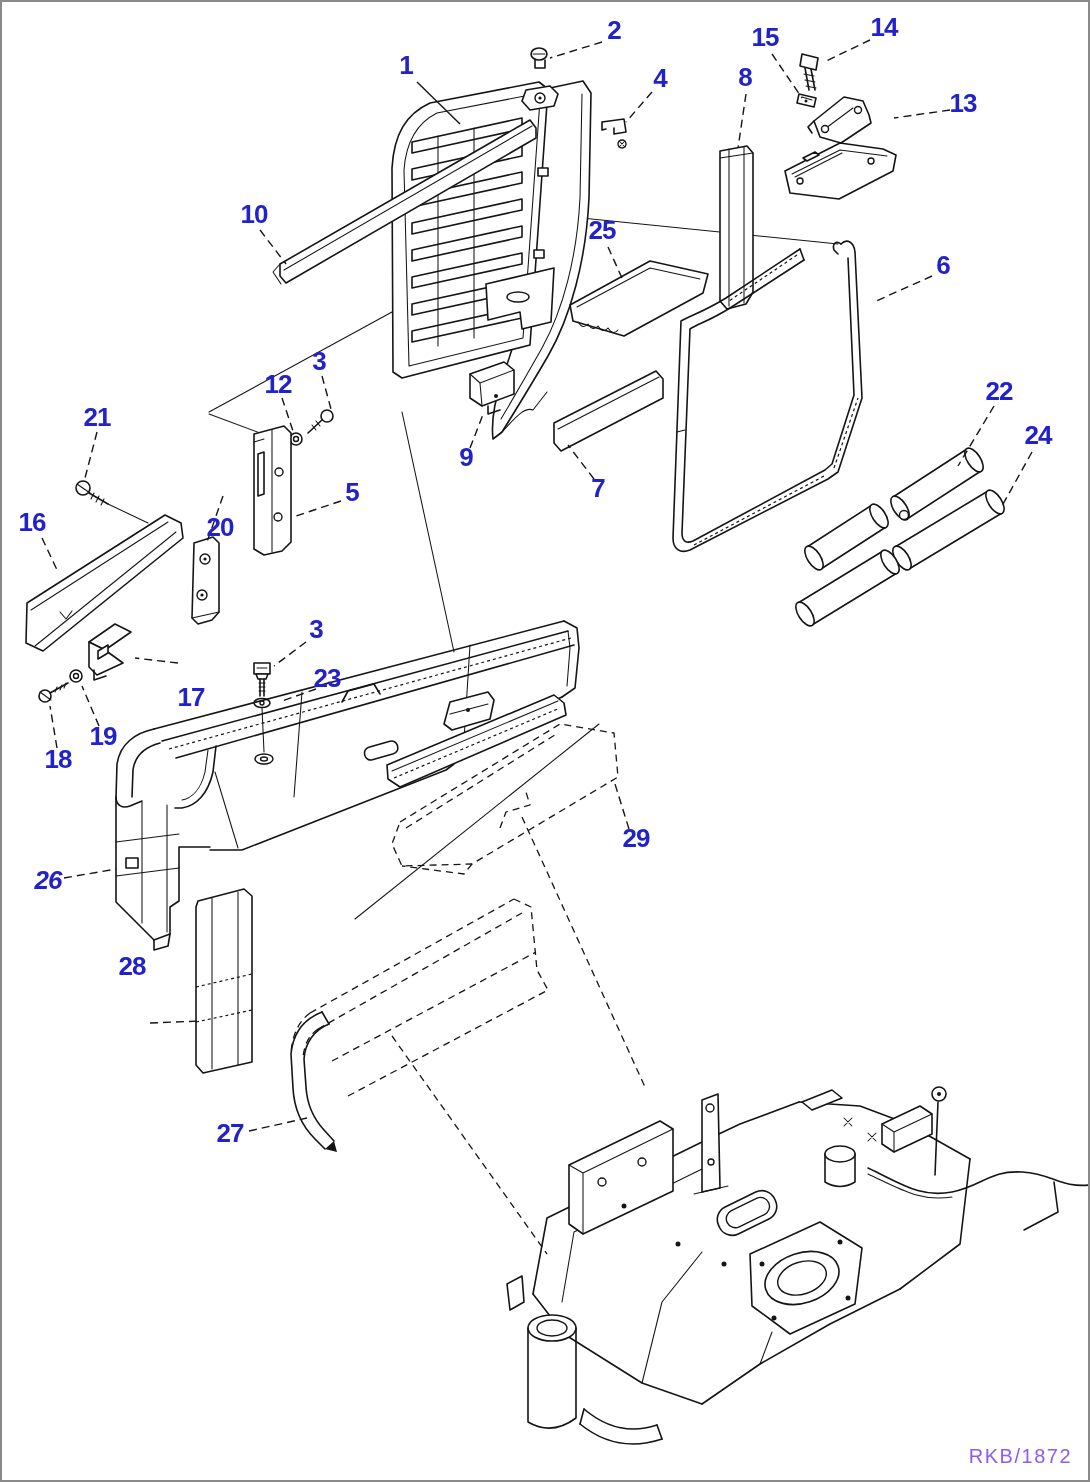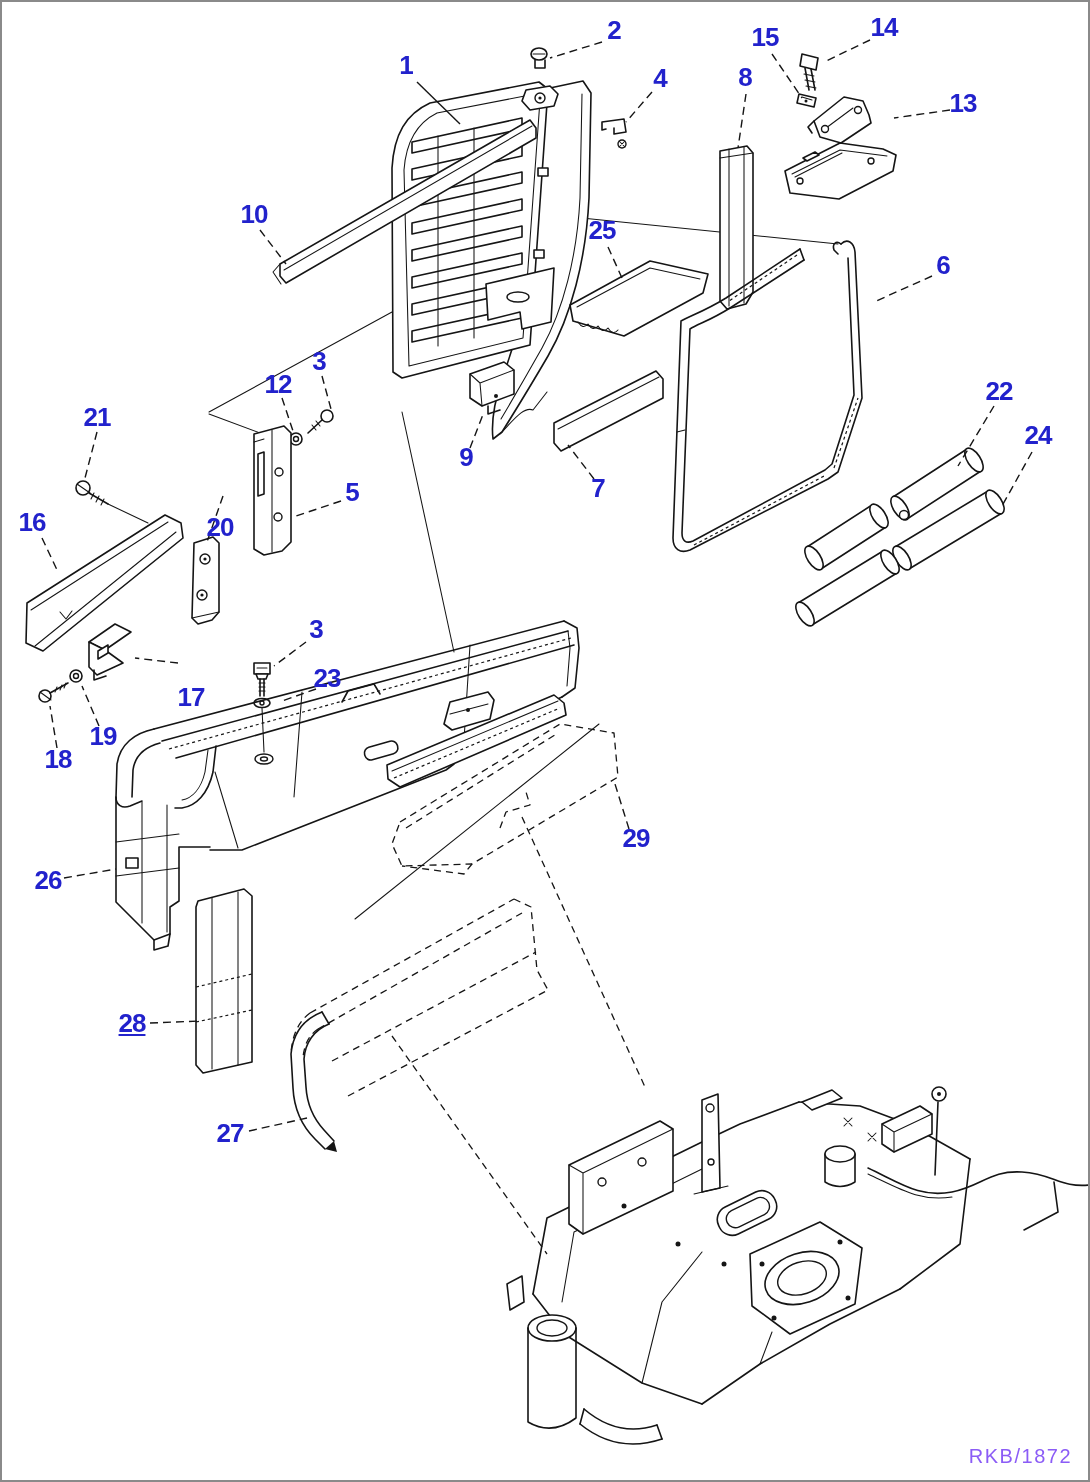--- a/index.html
+++ b/index.html
@@ -453,20 +453,20 @@
       <div class="callout" style="left: 596px; top: 486px;">7</div>
       <div class="callout" style="left: 95px; top: 415px;">21</div>
       <div class="callout" style="left: 218px; top: 479px; margin-top: 46px;">20</div>
       <div class="callout" style="left: 30px; top: 520px;">16</div>
       <div class="callout" style="left: 350px; top: 490px;">5</div>
       <div class="callout" style="left: 314px; top: 627px;">3</div>
       <div class="callout" style="left: 325px; top: 676px; text-align: right;">23</div>
       <div class="callout" style="left: 189px; top: 695px;">17</div>
       <div class="callout" style="left: 101px; top: 734px;">19</div>
       <div class="callout" style="left: 56px; top: 757px;">18</div>
-      <div class="callout" style="left: 46px; top: 878px;">26</div>
+      <div class="callout" style="left: 46px; top: 878px; font-style: italic;">26</div>
       <div class="callout" style="left: 634px; top: 836px;">29</div>
-      <div class="callout" style="left: 130px; top: 1021px; text-decoration: underline;">28</div>
+      <div class="callout" style="left: 130px; top: 964px;">28</div>
       <div class="callout" style="left: 228px; top: 1131px;">27</div>
     </div>
 
   <div class="code">RKB/1872</div>
 </div>
 
 </body></html>

